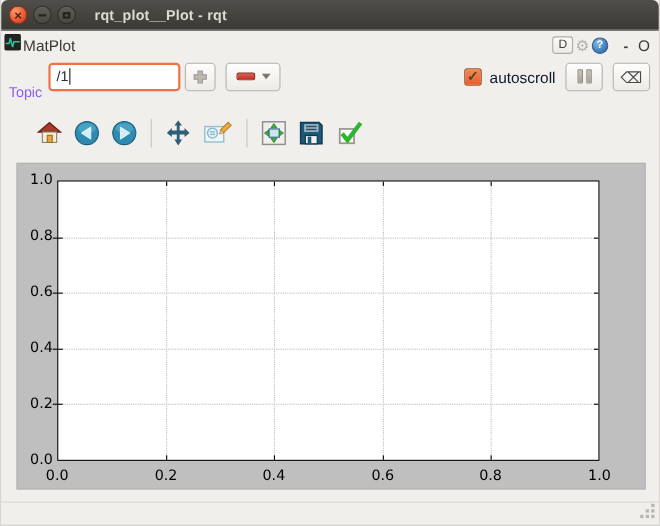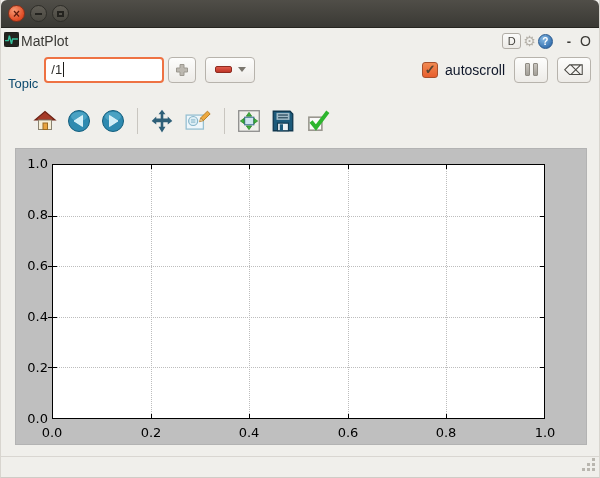--- a/index.html
+++ b/index.html
@@ -31,21 +31,21 @@
   .gear { color: #b5b1a9; font-size: 14px; margin-left: 2px; }
   .help-btn { width: 15px; height: 15px; border-radius: 50%; margin-left: 2px;
               background: radial-gradient(circle at 35% 30%, #85b9e4, #3c76b3 70%, #2c5f96);
               border: 1px solid #2a5a8f; color: #fff; font-size: 10px; font-weight: bold;
               display: flex; align-items: center; justify-content: center; }
   .float-glyph { margin-left: 14px; color: #3c3b37; font-size: 13px; font-weight: bold; }
   .close-glyph { margin-left: 9px; color: #3c3b37; font-size: 14px; }
 
   
   .topic-row { display: flex; align-items: center; padding: 3px 8px 0 7px; height: 32px; }
-  .topic-label { font-size: 13px; color: #0c4a6e; margin-top: 28px; }
+  .topic-label { font-size: 13px; color: #8b5cf6; margin-top: 28px; }
   .topic-input { margin-left: 6px; width: 120px; height: 26px; background: #fff;
                  border: 2px solid #ee7243; border-radius: 4px; padding: 0 5px;
                  font-size: 13px; color: #2e2d2a; display: flex; align-items: center; }
   .caret { display: inline-block; width: 1px; height: 15px; background: #1c1b18; margin-left: 1px; }
   .btn { height: 26px; border: 1px solid #b7b3ac; border-radius: 4px;
          background: linear-gradient(#fdfdfc, #edebe7); display: flex;
          align-items: center; justify-content: center; }
   .plus-btn { width: 28px; margin-left: 4px; }
   .minus-btn { width: 50px; margin-left: 9px; gap: 6px; }
   .minus-bar { width: 17px; height: 7px; background: linear-gradient(#e05a4b, #bf3527);
@@ -101,20 +101,21 @@
 <div class="window">
 
   <div class="titlebar">
     <div class="tb-btn tb-close">×</div>
     <div class="tb-btn tb-gray">
         <span class="glyph-bar"></span>
       </div>
     <div class="tb-btn tb-gray">
         <span class="glyph-box"></span>
       </div>
+    <div class="tb-title">rqt_plot__Plot - rqt</div>
   </div>
 
   <div class="dock-header">
     <span>
       <svg width="15" height="15" viewBox="0 0 14 14">
         <rect width="14" height="14" rx="2" fill="#23231f" stroke="#111" stroke-width="0.5"></rect>
         <polyline points="1,8 4,8 5,3.5 7,11 8,6.5 13,6.5" fill="none" stroke="#34bf9b" stroke-width="1.3"></polyline>
       </svg>
     </span>
     <span class="dock-title">MatPlot</span>

